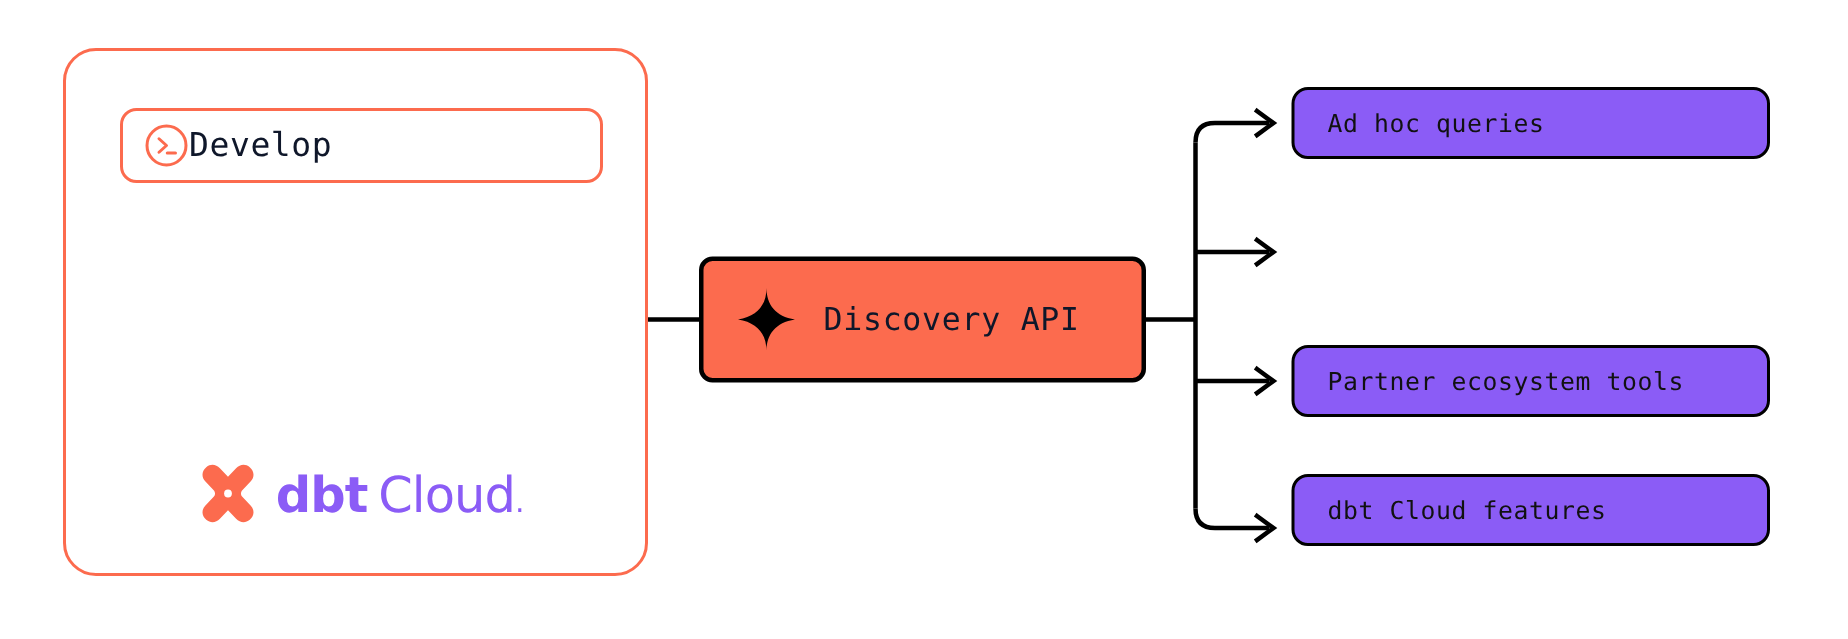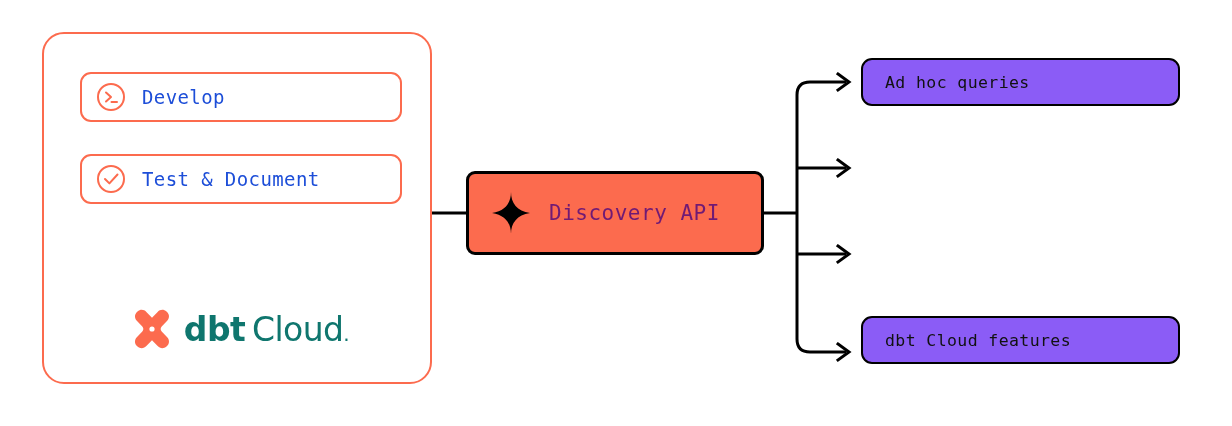--- a/index.html
+++ b/index.html
@@ -45,23 +45,23 @@
     align-items: center;
     padding-left: 14px;
   }
   .stage-item .icon-wrap {
     width: 30px;
     height: 30px;
     flex: 0 0 30px;
     display: block;
   }
   .stage-item .stage-label {
-    margin-left: 16px;
-    font-size: 19px;
-    color: #1d4ed8;
+    margin-left: 0;
+    font-size: 22px;
+    color: #0f172a;
     letter-spacing: 0.4px;
     white-space: nowrap;
   }
 
   #stage-develop   { top: 38px; }
   #stage-test      { top: 120px; }
   #stage-deploy    { top: 199px; }
 
   
   #dbt-logo {
@@ -71,21 +71,21 @@
     width: 390px;
     display: flex;
     align-items: center;
     justify-content: center;
   }
   #dbt-logo .logo-mark { width: 46px; height: 46px; display: block; }
   #dbt-logo .logo-text {
     margin-left: 9px;
     font-family: "DejaVu Sans", "Liberation Sans", sans-serif;
     font-size: 33px;
-    color: #0f766e;
+    color: #8b5cf6;
     line-height: 1;
     letter-spacing: -0.6px;
     white-space: nowrap;
   }
   #dbt-logo .logo-text .w-dbt { font-weight: 700; }
   #dbt-logo .logo-text .w-cloud { font-weight: 400; margin-left: 7px; }
   #dbt-logo .logo-text .w-dot { font-weight: 400; font-size: 20px; }
 
   
   #discovery-api-node {
@@ -99,21 +99,21 @@
     border-radius: 9px;
     box-sizing: border-box;
     display: flex;
     align-items: center;
     padding-left: 22px;
   }
   #discovery-api-node .spark-wrap { width: 40px; height: 44px; flex: 0 0 40px; display:block; }
   #discovery-api-node .node-label {
     margin-left: 18px;
     font-size: 21px;
-    color: #701a75;
+    color: #0f172a;
     letter-spacing: 0.5px;
     white-space: nowrap;
   }
 
   
   .consumer-box {
     position: absolute;
     left: 861px;
     width: 319px;
     height: 48px;
@@ -177,29 +177,20 @@
       <span class="icon-wrap">
         <svg viewBox="0 0 30 30" width="30" height="30" fill="none" xmlns="http://www.w3.org/2000/svg">
           <circle cx="15" cy="15" r="13" stroke="#FC6B4E" stroke-width="2"></circle>
           <path d="M10 10.5 L15 15 L10 19.5" stroke="#FC6B4E" stroke-width="2" stroke-linecap="round" stroke-linejoin="round"></path>
           <path d="M15.5 20 H21" stroke="#FC6B4E" stroke-width="2" stroke-linecap="round"></path>
         </svg>
       </span>
       <span class="stage-label">Develop</span>
     </div>
 
-    <div class="stage-item" id="stage-test">
-      <span class="icon-wrap">
-        <svg viewBox="0 0 30 30" width="30" height="30" fill="none" xmlns="http://www.w3.org/2000/svg">
-          <circle cx="15" cy="15" r="13" stroke="#FC6B4E" stroke-width="2"></circle>
-          <path d="M9 15 L13.4 19.4 L21.5 10.5" stroke="#FC6B4E" stroke-width="2" stroke-linecap="round" stroke-linejoin="round"></path>
-        </svg>
-      </span>
-      <span class="stage-label">Test &amp; Document</span>
-    </div>
 
 
     <div id="dbt-logo">
       <span class="logo-mark">
         <svg viewBox="0 0 46 46" width="46" height="46" xmlns="http://www.w3.org/2000/svg">
           <path d="M8.5 5.5 C11.5 3.0 15.0 3.5 17.6 6.2 L23 11.8 L28.4 6.2 C31.0 3.5 34.5 3.0 37.5 5.5 C40.6 8.1 40.8 12.0 38.2 14.8 L32.7 20.6 C31.3 22.0 31.3 24.0 32.7 25.4 L38.2 31.2 C40.8 34.0 40.6 37.9 37.5 40.5 C34.5 43.0 31.0 42.5 28.4 39.8 L23 34.2 L17.6 39.8 C15.0 42.5 11.5 43.0 8.5 40.5 C5.4 37.9 5.2 34.0 7.8 31.2 L13.3 25.4 C14.7 24.0 14.7 22.0 13.3 20.6 L7.8 14.8 C5.2 12.0 5.4 8.1 8.5 5.5 Z" fill="#FC6B4E"></path>
           <circle cx="23" cy="23" r="2.6" fill="#ffffff"></circle>
         </svg>
       </span>
       <span class="logo-text"><span class="w-dbt">dbt</span><span class="w-cloud">Cloud</span><span class="w-dot">.</span></span>
@@ -212,17 +203,20 @@
       <svg viewBox="0 0 40 44" width="40" height="44" xmlns="http://www.w3.org/2000/svg">
         <path d="M20 1 C20 12 26 20 39 22 C26 24 20 32 20 43 C20 32 14 24 1 22 C14 20 20 12 20 1 Z" fill="#000000"></path>
       </svg>
     </span>
     <span class="node-label">Discovery API</span>
   </div>
 
   <div class="consumer-box" id="consumer-0">
     <span class="consumer-label">Ad hoc queries</span>
   </div>
+  <div class="consumer-box" id="consumer-2">
+    <span class="consumer-label">Partner ecosystem tools</span>
+  </div>
   <div class="consumer-box" id="consumer-3">
     <span class="consumer-label">dbt Cloud features</span>
   </div>
 
 </div>
 
 </body></html>

